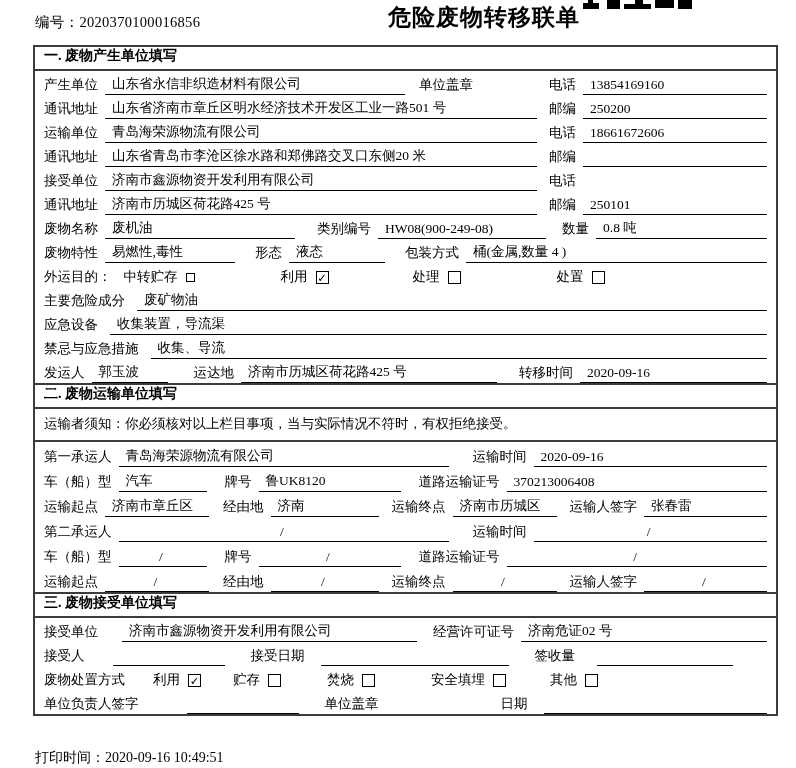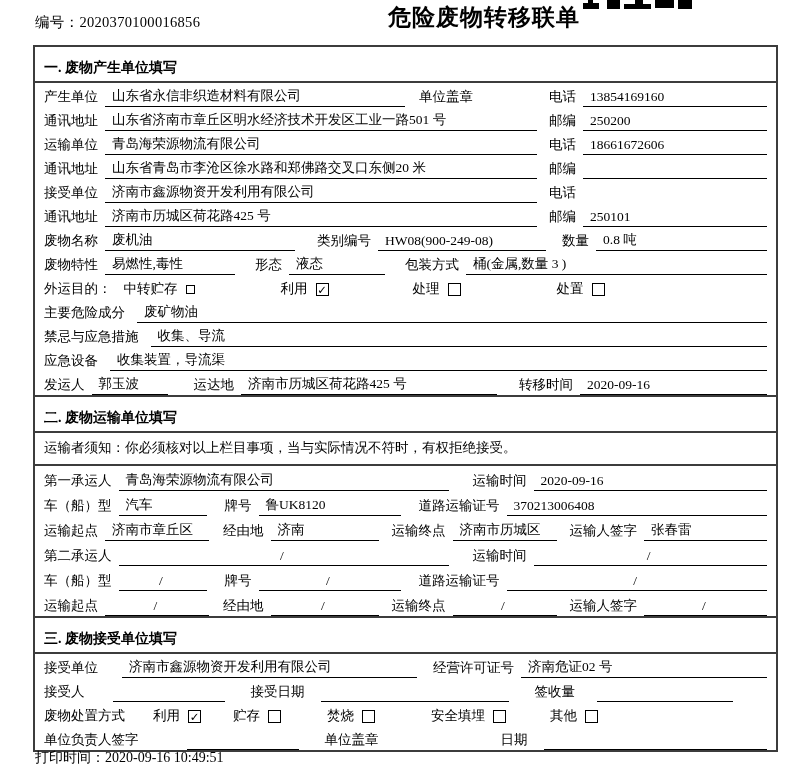--- a/index.html
+++ b/index.html
@@ -11,21 +11,21 @@
     font-size:13.5px; overflow:hidden;
   }
   .serial { position:absolute; left:35px; top:13px; font-size:14.5px; letter-spacing:.3px; }
   .title  { position:absolute; top:2px; left:50%; transform:translateX(-50%); margin-left:86px;
             font-size:23px; font-weight:bold; letter-spacing:1px; white-space:nowrap; }
   .qr { position:absolute; left:583px; top:0; width:120px; height:10px; }
   .qr .q { position:absolute; background:#000; }
 
   .form { position:absolute; left:33px; top:45px; width:745px; border:2px solid #3c3c3c; background:#fff; }
   .sec + .sec { border-top:2px solid #3c3c3c; }
-  .sec-h { font-weight:bold; font-size:14px; padding:12px 9px 4px; border-bottom:2px solid #3c3c3c; }
+  .sec-h { font-weight:bold; font-size:14px; padding:0 9px 4px; border-bottom:2px solid #3c3c3c; }
   .notice { padding:6px 9px 7px; border-bottom:2px solid #3c3c3c; }
 
   .row { display:flex; align-items:flex-end; height:24px; padding:0 9px; white-space:nowrap; }
   .row.h25 { height:25px; }
   .cl { width:505px; display:flex; align-items:flex-end; }
   .cr { flex:1; display:flex; align-items:flex-end; }
   .lbl { padding-bottom:1px; }
   .val { border-bottom:1px solid #000; display:inline-block; padding:0 3px 1px 7px;
          margin-left:7px; overflow:hidden; }
   .vfl { flex:1; }
@@ -134,21 +134,21 @@
       <span class="lbl" style="margin-left:16px">数量</span>
       <span class="val vfl">0.8 吨</span>
     </div>
 
     <div class="row">
       <span class="lbl">废物特性</span>
       <span class="val" style="width:130px">易燃性,毒性</span>
       <span class="lbl" style="margin-left:20px">形态</span>
       <span class="val" style="width:96px">液态</span>
       <span class="lbl" style="margin-left:20px">包装方式</span>
-      <span class="val vfl">桶(金属,数量  3 )</span>
+      <span class="val vfl">桶(金属,数量  4 )</span>
     </div>
 
     <div class="row">
       <span class="lbl">外运目的：</span>
       <span class="og" style="margin-left:12px">
         <span class="lbl">中转贮存</span>
         <span class="cb cb-sm"><i></i></span>
       </span>
       <span class="og" style="margin-left:86px">
         <span class="lbl">利用</span>
@@ -163,27 +163,27 @@
         <span class="cb"><i></i></span>
       </span>
     </div>
 
     <div class="row">
       <span class="lbl">主要危险成分</span>
       <span class="val vfl" style="margin-left:12px">废矿物油</span>
     </div>
 
     <div class="row">
+      <span class="lbl">应急设备</span>
+      <span class="val vfl" style="margin-left:12px">收集装置，导流渠</span>
+    </div>
+
+    <div class="row">
       <span class="lbl">禁忌与应急措施</span>
       <span class="val vfl" style="margin-left:12px">收集、导流</span>
-    </div>
-
-    <div class="row">
-      <span class="lbl">应急设备</span>
-      <span class="val vfl" style="margin-left:12px">收集装置，导流渠</span>
     </div>
 
     <div class="row">
       <span class="lbl">发运人</span>
       <span class="val" style="width:76px">郭玉波</span>
       <span class="lbl" style="margin-left:26px">运达地</span>
       <span class="val" style="width:256px">济南市历城区荷花路425 号</span>
       <span class="lbl" style="margin-left:22px">转移时间</span>
       <span class="val vfl">2020-09-16</span>
     </div>

